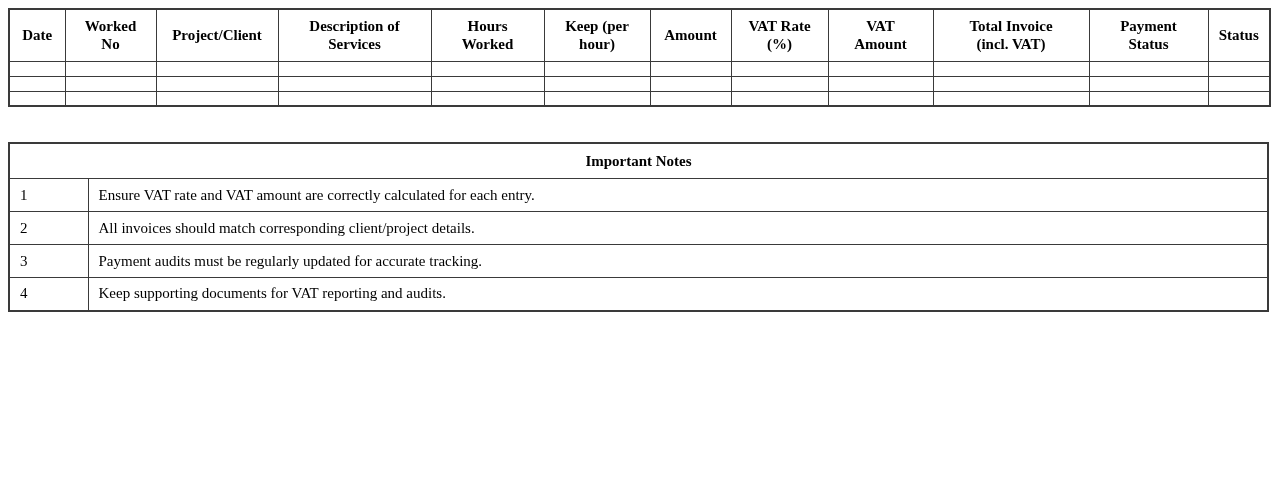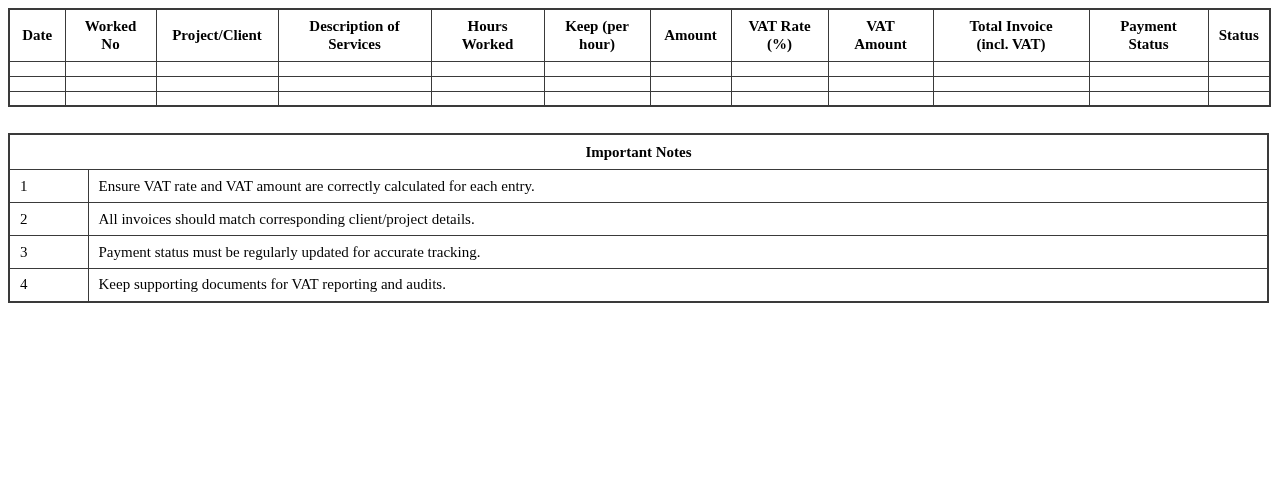--- a/index.html
+++ b/index.html
@@ -15,21 +15,21 @@
     color: #000000;
   }
   table {
     border-collapse: collapse;
     table-layout: fixed;
     position: absolute;
     left: 8px;
     background: #ffffff;
   }
   table.invoice-table { top: 8px;  width: 1261px; }
-  table.notes-table   { top: 133px; width: 1261px; }
+  table.notes-table   { top: 142px; width: 1261px; }
   table { border: 2px solid #3a3a3a; }
   th, td { border: 1px solid #3a3a3a; }
 
   
   .invoice-table th {
     font-weight: bold;
     font-size: 15px;
     text-align: center;
     vertical-align: middle;
     white-space: pre-line;
@@ -157,20 +157,20 @@
     <tr class="note-row">
       <td>1</td>
       <td>Ensure VAT rate and VAT amount are correctly calculated for each entry.</td>
     </tr>
     <tr class="note-row">
       <td>2</td>
       <td>All invoices should match corresponding client/project details.</td>
     </tr>
     <tr class="note-row">
       <td>3</td>
-      <td>Payment status must be regularly updated for accurate tracking.</td>
+      <td>Payment audits must be regularly updated for accurate tracking.</td>
     </tr>
     <tr class="note-row">
       <td>4</td>
       <td>Keep supporting documents for VAT reporting and audits.</td>
     </tr>
   </tbody>
 </table>
 
 </body></html>

